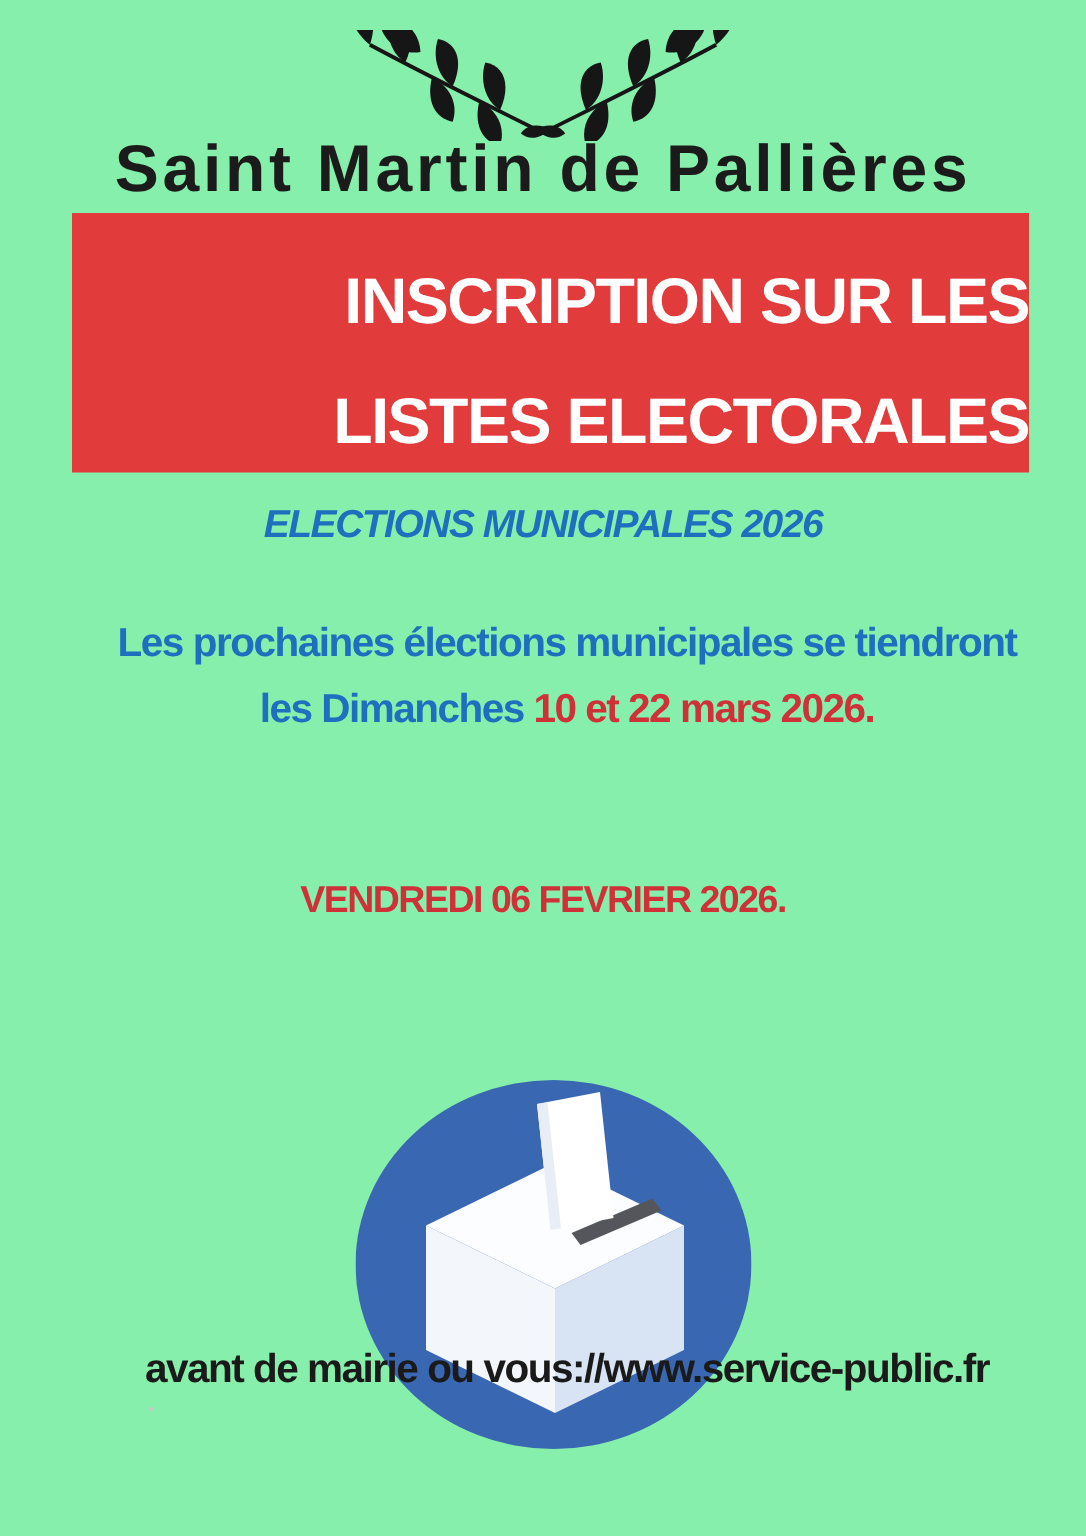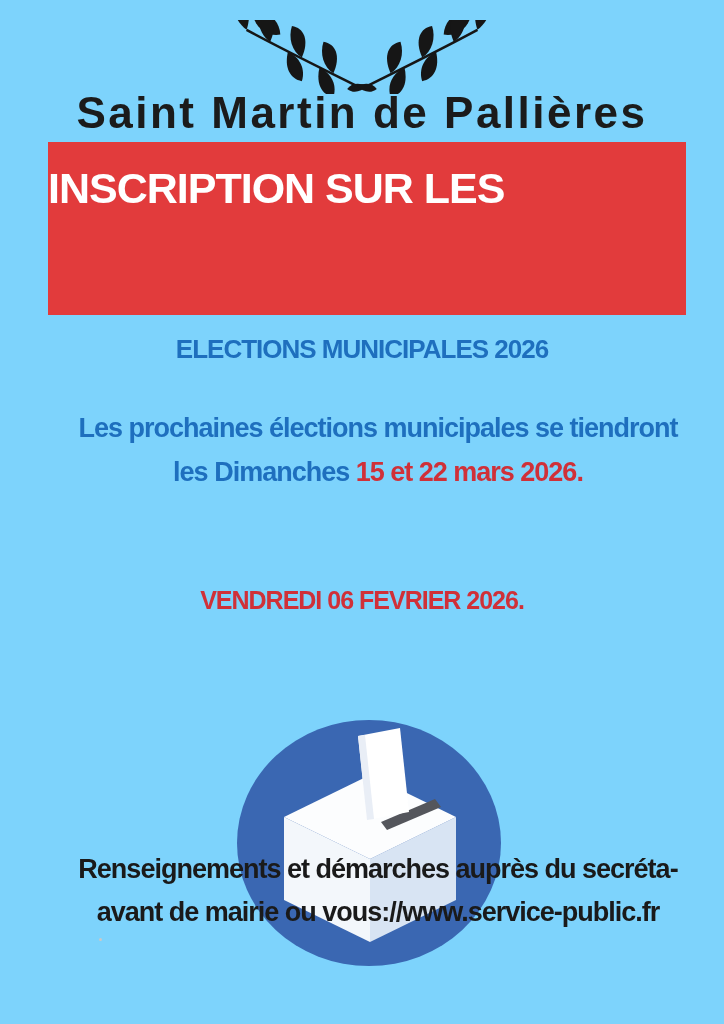--- a/index.html
+++ b/index.html
@@ -1,50 +1,51 @@
 <!DOCTYPE html>
 <html><head>
 <meta charset="utf-8">
 <style>
   html,body{margin:0;padding:0;background:#888;}
   .page{
     position:relative;
     width:724px;height:1024px;
     margin:0 auto;
-    background:#7dd3fc;
+    background:#86efac;
     overflow:hidden;
     font-family:"Liberation Sans", sans-serif;
   }
   
   .leaves{
     position:absolute;left:222px;top:20px;width:280px;height:74px;
   }
   .logo-title{
     position:absolute;left:0;top:88px;width:724px;
     text-align:center;
     font-size:44px;font-weight:bold;letter-spacing:2.5px;
     color:#1b1b1b;
     white-space:nowrap;
   }
   
   .banner{
     position:absolute;left:48px;top:142px;width:638px;height:173px;
     background:#e23b3c;
-    display:flex;flex-direction:column;align-items:flex-start;
-    padding-top:6px;box-sizing:border-box;
+    display:flex;flex-direction:column;align-items:flex-end;
+    padding-top:19px;box-sizing:border-box;
   }
   .banner .bline{
     color:#ffffff;font-weight:bold;font-size:43px;letter-spacing:-1px;
     line-height:80px;white-space:nowrap;
   }
   
   .subtitle{
     position:absolute;left:0;top:334px;width:724px;text-align:center;
     color:#1e6fbe;font-weight:bold;font-size:26px;letter-spacing:-1px;
     white-space:nowrap;
+    font-style:italic;
   }
   .para{
     position:absolute;left:0;width:724px;text-align:center;
     font-weight:bold;font-size:27px;letter-spacing:-1px;
     line-height:44px;margin:16px;z-index:2;
   }
   .para.blue{color:#1e6fbe;}
   .para.black{color:#1a1a1a;}
   .p1{top:390px;}
   .p2{top:486px;}
@@ -88,27 +89,28 @@
       </g>
     </defs>
     <use href="#sprig"></use>
     <use href="#sprig" transform="translate(270,0) scale(-1,1)"></use>
   </svg>
 
   <div class="logo-title">Saint Martin de Pallières</div>
 
   <div class="banner">
     <div class="bline">INSCRIPTION SUR LES</div>
+    <div class="bline">LISTES ELECTORALES</div>
   </div>
 
   <div class="subtitle">ELECTIONS MUNICIPALES 2026</div>
 
   <p class="para blue p1">
     <span>Les prochaines élections municipales se tiendront</span><br>
-    <span>les Dimanches </span><span class="red-inline">15 et 22 mars 2026.</span>
+    <span>les Dimanches </span><span class="red-inline">10 et 22 mars 2026.</span>
   </p>
 
 
   <div class="deadline">VENDREDI 06 FEVRIER 2026.</div>
 
   <div class="ballot-wrap">
     <svg viewBox="0 0 264 247" width="264" height="247" aria-hidden="true">
       <ellipse cx="132" cy="123" rx="132" ry="123" fill="#3a67b2"></ellipse>
 
       <polygon points="47,97 133,139 133,222 47,180" fill="#f3f7fb"></polygon>
@@ -120,19 +122,19 @@
       <polygon points="121,16 163,8 172,92 130,100" fill="#ffffff"></polygon>
       <polygon points="121,16 130,100 137,99 128,15" fill="#e9eef6"></polygon>
     </svg>
   </div>
 
   <p class="para black derog">
     <br>
   </p>
 
   <p class="para black contact">
-    <span>Renseignements et démarches auprès du secréta-</span><br>
+    <br>
     <span>avant de mairie ou </span><span>vous://www.service-public.fr</span>
   </p>
 
   <div class="artifact-dot"></div>
 
 </div>
 
 </body></html>

